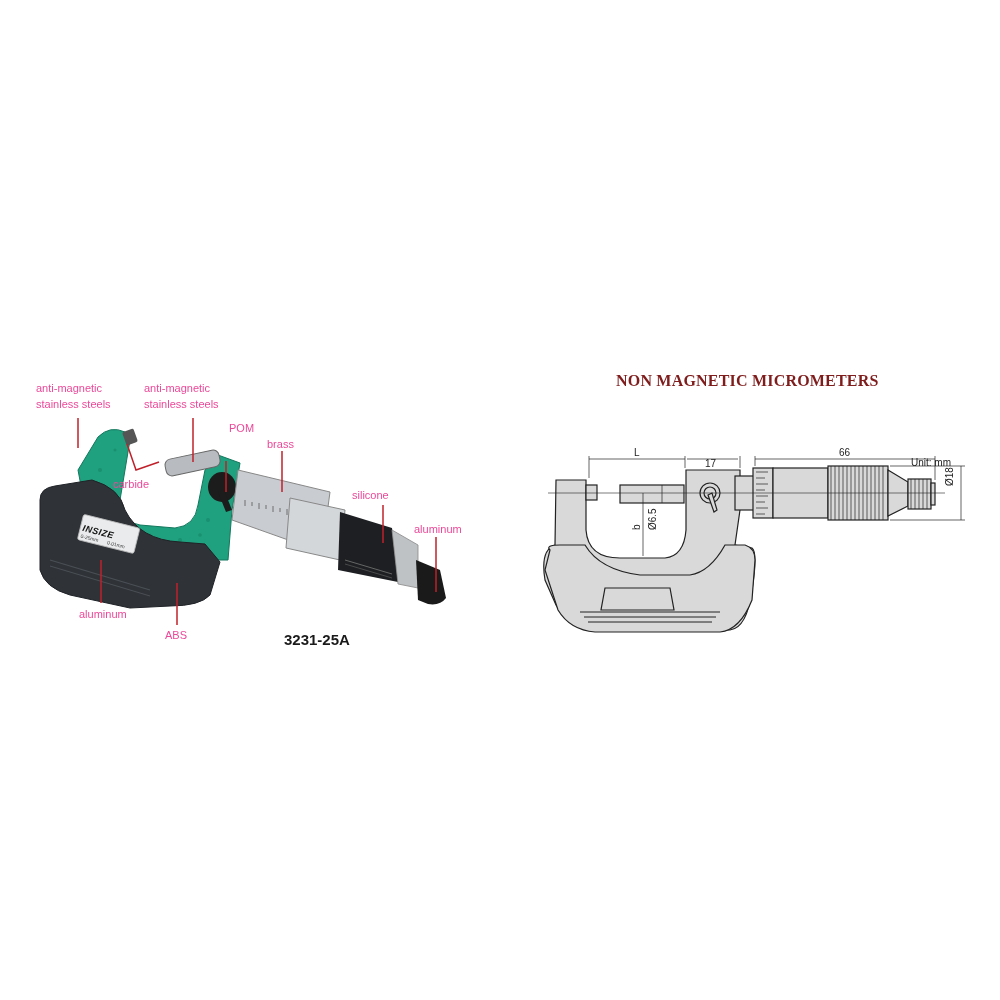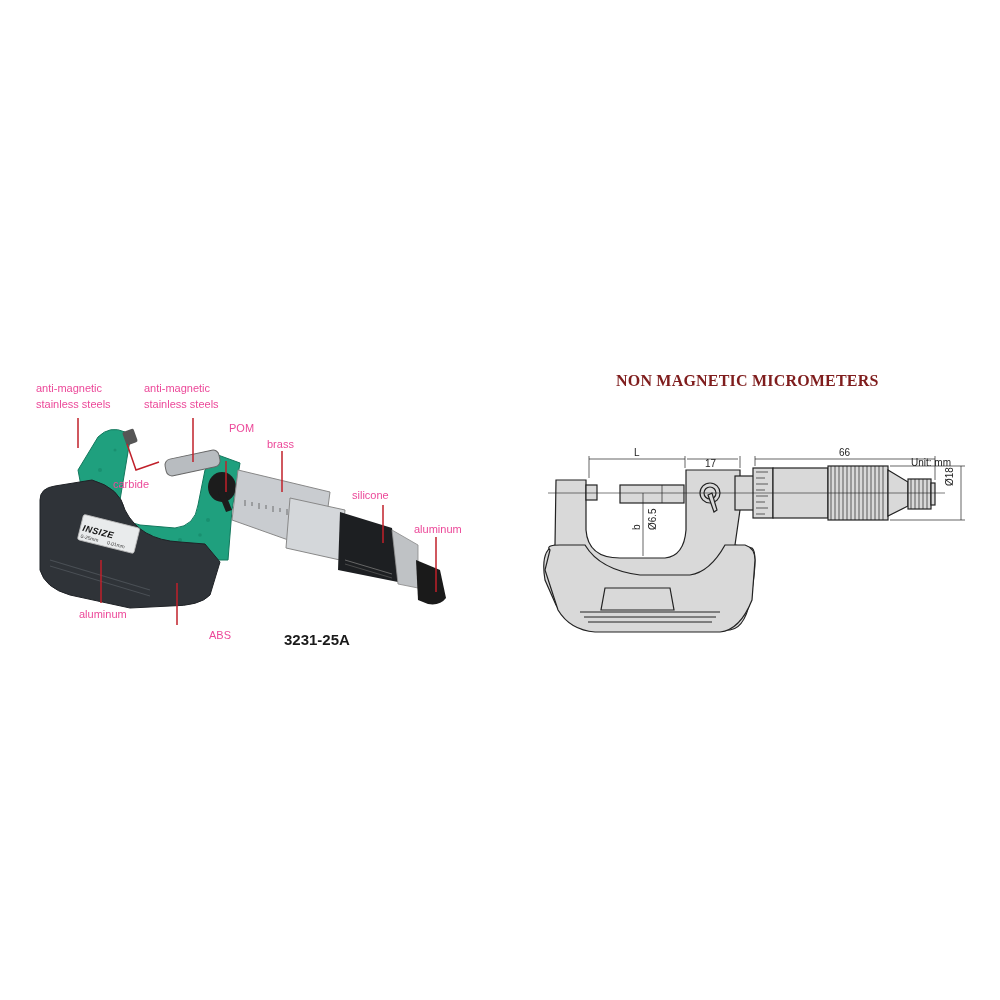--- a/index.html
+++ b/index.html
@@ -102,21 +102,21 @@
   <div class="label" style="left:144px;top:380px;">
     <div>anti-magnetic</div>
     <div>stainless steels</div>
   </div>
   <div class="label" style="left:229px;top:420px;">POM</div>
   <div class="label" style="left:267px;top:436px;">brass</div>
   <div class="label" style="left:352px;top:487px;">silicone</div>
   <div class="label" style="left:414px;top:521px;">aluminum</div>
   <div class="label" style="left:113px;top:476px;">carbide</div>
   <div class="label" style="left:79px;top:606px;">aluminum</div>
-  <div class="label" style="left:165px;top:627px;margin-left:44px;">ABS</div>
+  <div class="label" style="left:165px;top:627px;">ABS</div>
 
   <div class="model" style="left:284px;top:631px;">3231-25A</div>
 </div>
 
 <div class="abs" style="left:500px;top:0;width:500px;height:1000px;">
 
   <div class="title" style="left:116px;">NON MAGNETIC MICROMETERS</div>
   <div class="unit" style="left:411px;top:436px;margin-top:21px;">Unit: mm</div>
 
   <svg width="500" height="1000" viewBox="500 0 500 1000" style="left:0;top:0;">

